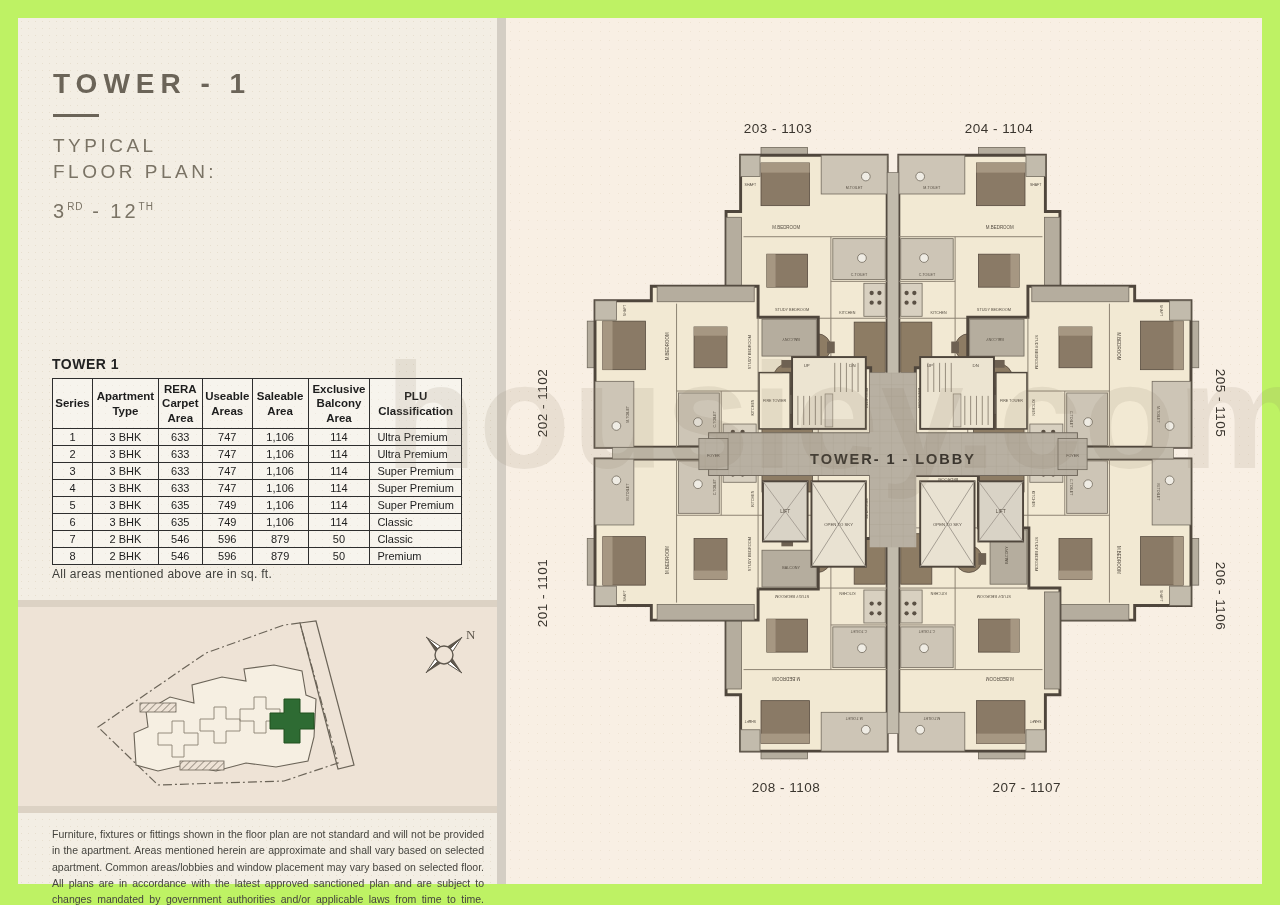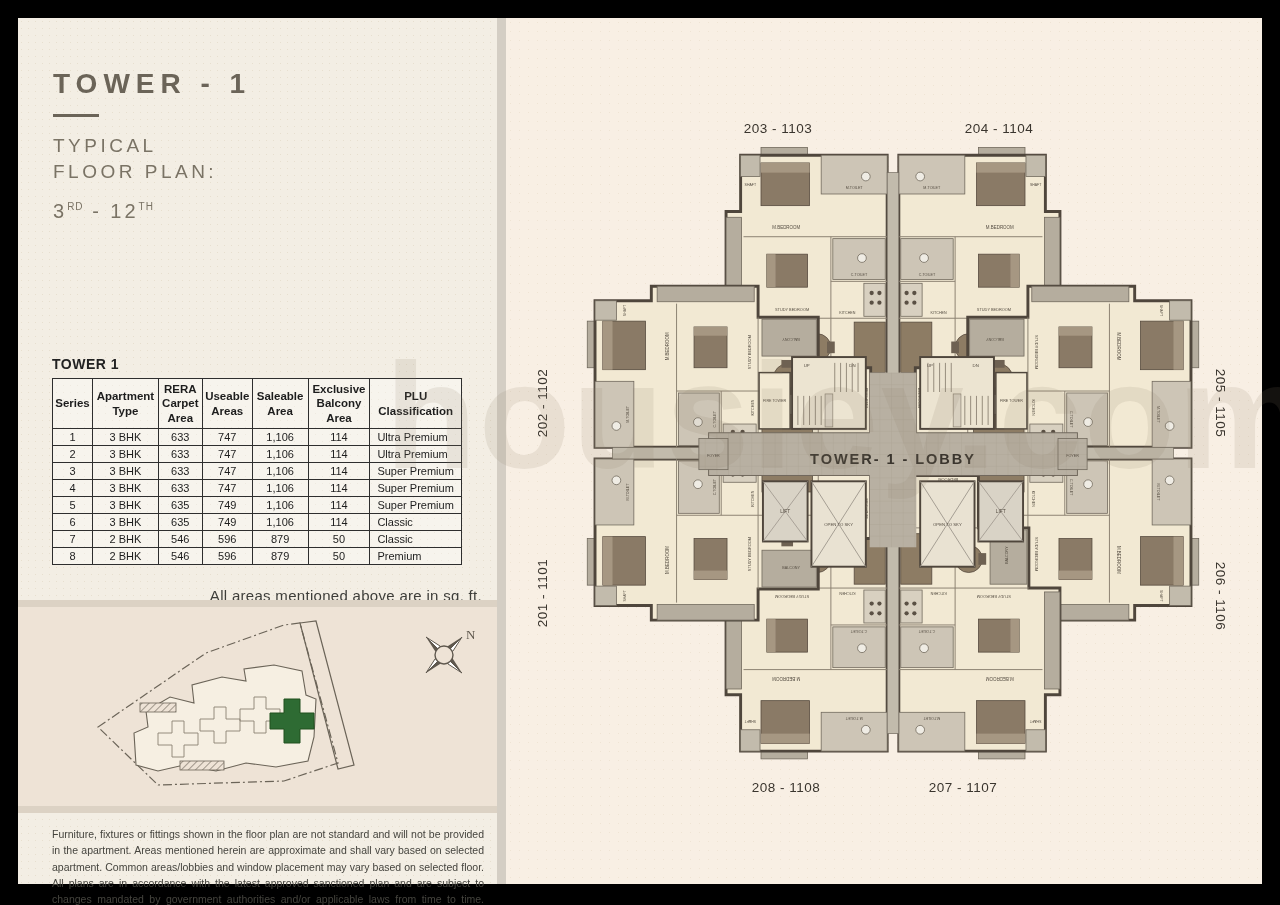--- a/index.html
+++ b/index.html
@@ -1,17 +1,17 @@
 <!DOCTYPE html>
 <html><head>
 <meta charset="utf-8">
 <style>
   * { margin:0; padding:0; box-sizing:border-box; }
   html,body { width:1280px; height:905px; background:#ffffff; font-family:"Liberation Sans", sans-serif; overflow:hidden; }
-  .page { position:relative; width:1280px; height:905px; background:#000000; }
+  .page { position:relative; width:1280px; height:905px; background:#bef264; }
 
   
   .left-panel {
     position:absolute; left:18px; top:18px; width:479px; height:866px;
     background:#f3eee4;
     background-image:radial-gradient(#e7dfcf 0.8px, transparent 0.9px);
     background-size:7px 7px;
   }
   .title-block { position:absolute; left:35px; top:50px; color:#6b6458; }
   .main-title { font-size:28px; font-weight:bold; letter-spacing:6px; color:#6b6458; }
@@ -21,21 +21,21 @@
   .floor-range sup { font-size:10px; letter-spacing:1px; vertical-align:super; }
 
   .table-block { position:absolute; left:34px; top:338px; width:430px; }
   .table-heading { font-size:14px; font-weight:bold; color:#222; letter-spacing:0.5px; margin-bottom:6px; }
   table.area-table { border-collapse:collapse; width:410px; background:rgba(255,255,255,0.35); }
   .area-table th, .area-table td { border:1px solid #2e2e2e; color:#1d1d1d; }
   .area-table th { font-size:11.5px; font-weight:bold; padding:3px 2px; height:48px; line-height:1.25; }
   .area-table td { font-size:11px; text-align:center; padding:2px 3px; height:15px; }
   .area-table td.plu { text-align:left; padding-left:7px; }
   .col-series{width:40px}.col-type{width:66px}.col-rera{width:44px}.col-use{width:50px}.col-sale{width:56px}.col-balc{width:62px}.col-plu{width:92px}
-  .footnote { font-size:15px; color:#3e3e3a; margin-top:22px; letter-spacing:0.3px;text-align:right; }
+  .footnote { font-size:12px; color:#3e3e3a; margin-top:2px; letter-spacing:0.3px; }
 
   .site-band {
     position:absolute; left:0; top:582px; width:479px; height:213px;
     background:#eee3d6; border-top:7px solid #dcd2c4; border-bottom:7px solid #dcd2c4;
   }
   .site-svg { position:absolute; left:70px; top:8px; }
   .compass-svg { position:absolute; left:398px; top:18px; }
   .compass-n { font-family:"Liberation Serif", serif; }
 
   .disclaimer {
@@ -382,17 +382,17 @@
       <text x="350" y="346" font-size="15" font-weight="bold" letter-spacing="2" fill="#3a352e" text-anchor="middle">TOWER- 1  -  LOBBY</text>
     </svg>
 
     <div class="unit-label" style="left:197px; top:103px;">203 - 1103</div>
     <div class="unit-label" style="left:418px; top:103px;">204 - 1104</div>
     <div class="unit-label rot-l" style="left:-37px; top:376px;">202 - 1102</div>
     <div class="unit-label rot-l" style="left:-37px; top:566px;">201 - 1101</div>
     <div class="unit-label rot-r" style="left:638px; top:376px;">205 - 1105</div>
     <div class="unit-label rot-r" style="left:638px; top:569px;">206 - 1106</div>
     <div class="unit-label" style="left:205px; top:762px;">208 - 1108</div>
-    <div class="unit-label" style="left:382px; top:762px;">207 - 1107</div>
+    <div class="unit-label" style="left:405px; top:762px;text-align:right;">207 - 1107</div>
   </div>
 
   <div class="watermark">housiey.com</div>
 </div>
 
 </body></html>

